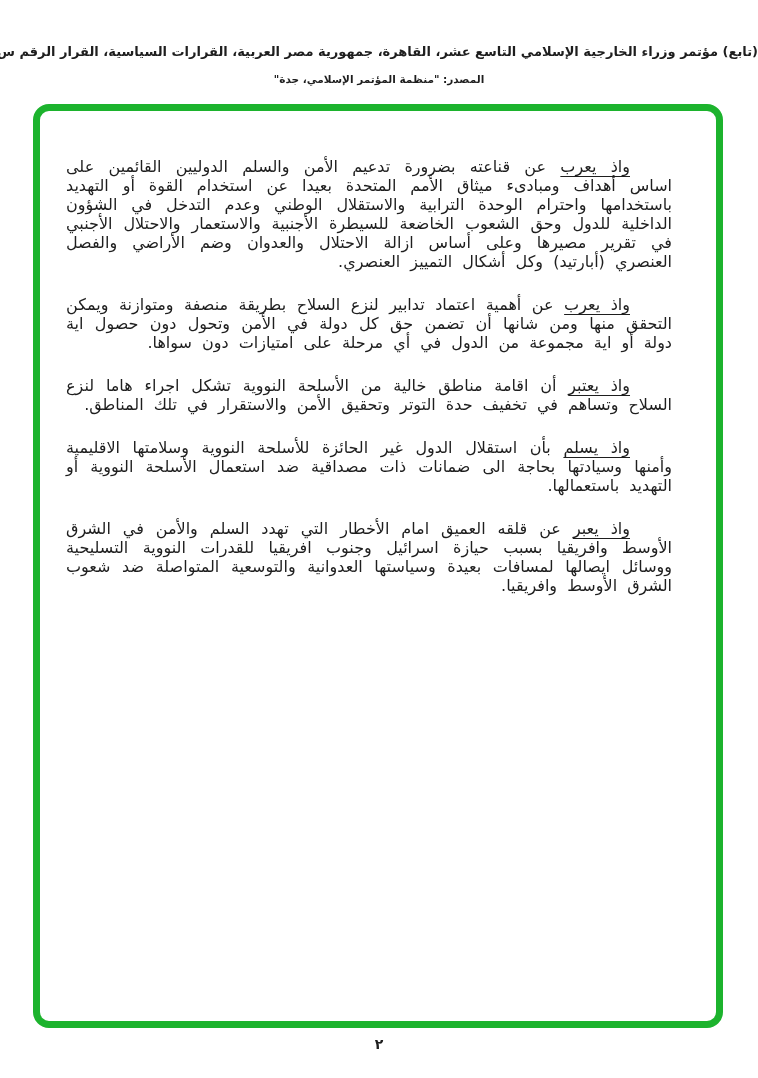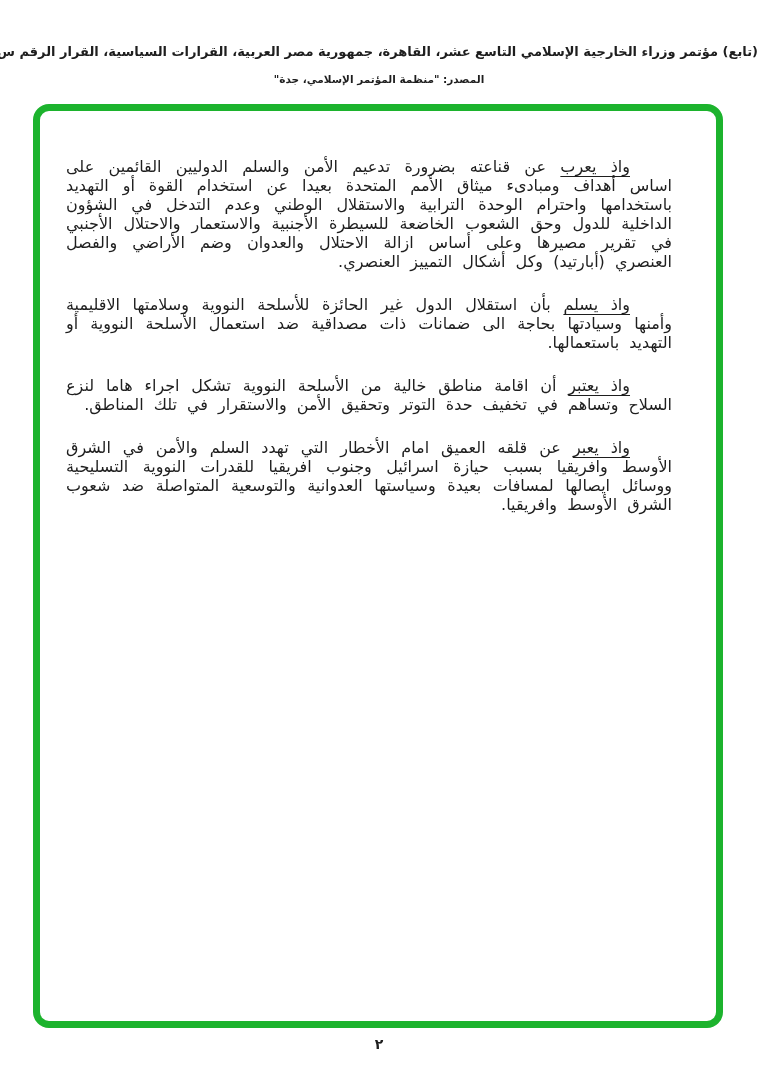--- a/index.html
+++ b/index.html
@@ -61,23 +61,24 @@
 <div class="header1" dir="rtl"><span>(تابع) مؤتمر وزراء الخارجية الإسلامي التاسع عشر، القاهرة، جمهورية مصر العربية، القرارات السياسية، القرار الرقم </span><bdo dir="ltr">١٩/٣٥-س</bdo></div>
 
 <div class="header2">المصدر: "منظمة المؤتمر الإسلامي، جدة"</div>
 
 <div class="frame">
   <div class="content">
 
     <p class="para"><span class="lead">واذ يعرب</span><span> عن قناعته بضرورة تدعيم الأمن والسلم الدوليين القائمين على اساس أهداف ومبادىء ميثاق الأمم المتحدة بعيدا عن استخدام القوة أو التهديد باستخدامها واحترام الوحدة الترابية والاستقلال الوطني وعدم التدخل في الشؤون الداخلية للدول وحق الشعوب الخاضعة للسيطرة الأجنبية والاستعمار والاحتلال الأجنبي في تقرير مصيرها وعلى أساس ازالة الاحتلال والعدوان وضم الأراضي والفصل العنصري (أبارتيد) وكل أشكال التمييز العنصري.</span></p>
 
 
+    <p class="para"><span class="lead">واذ يعرب</span><span> عن أهمية اعتماد تدابير لنزع السلاح بطريقة منصفة ومتوازنة ويمكن التحقق منها ومن شانها أن تضمن حق كل دولة في الأمن وتحول دون حصول اية دولة أو اية مجموعة من الدول في أي مرحلة على امتيازات دون سواها.</span></p>
+
+    <p class="para"><span class="lead">واذ يعتبر</span><span> أن اقامة مناطق خالية من الأسلحة النووية تشكل اجراء هاما لنزع السلاح وتساهم في تخفيف حدة التوتر وتحقيق الأمن والاستقرار في تلك المناطق.</span></p>
 
     <p class="para"><span class="lead">واذ يسلم</span><span> بأن استقلال الدول غير الحائزة للأسلحة النووية وسلامتها الاقليمية وأمنها وسيادتها بحاجة الى ضمانات ذات مصداقية ضد استعمال الأسلحة النووية أو التهديد باستعمالها.</span></p>
-
-    <p class="para"><span class="lead">واذ يعتبر</span><span> أن اقامة مناطق خالية من الأسلحة النووية تشكل اجراء هاما لنزع السلاح وتساهم في تخفيف حدة التوتر وتحقيق الأمن والاستقرار في تلك المناطق.</span></p>
 
     <p class="para"><span class="lead">واذ يعبر</span><span> عن قلقه العميق امام الأخطار التي تهدد السلم والأمن في الشرق الأوسط وافريقيا بسبب حيازة اسرائيل وجنوب افريقيا للقدرات النووية التسليحية ووسائل ايصالها لمسافات بعيدة وسياستها العدوانية والتوسعية المتواصلة ضد شعوب الشرق الأوسط وافريقيا.</span></p>
 
   </div>
 </div>
 
 <div class="pagenum">٢</div>
 
 </body></html>

